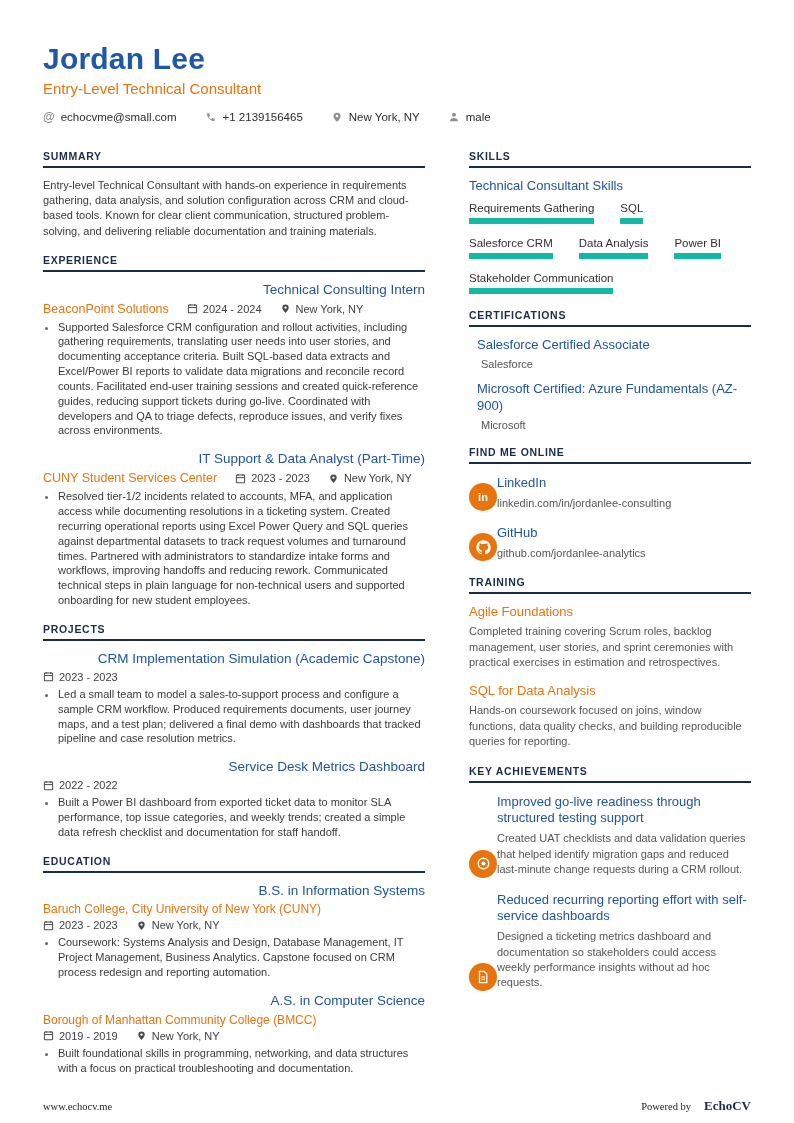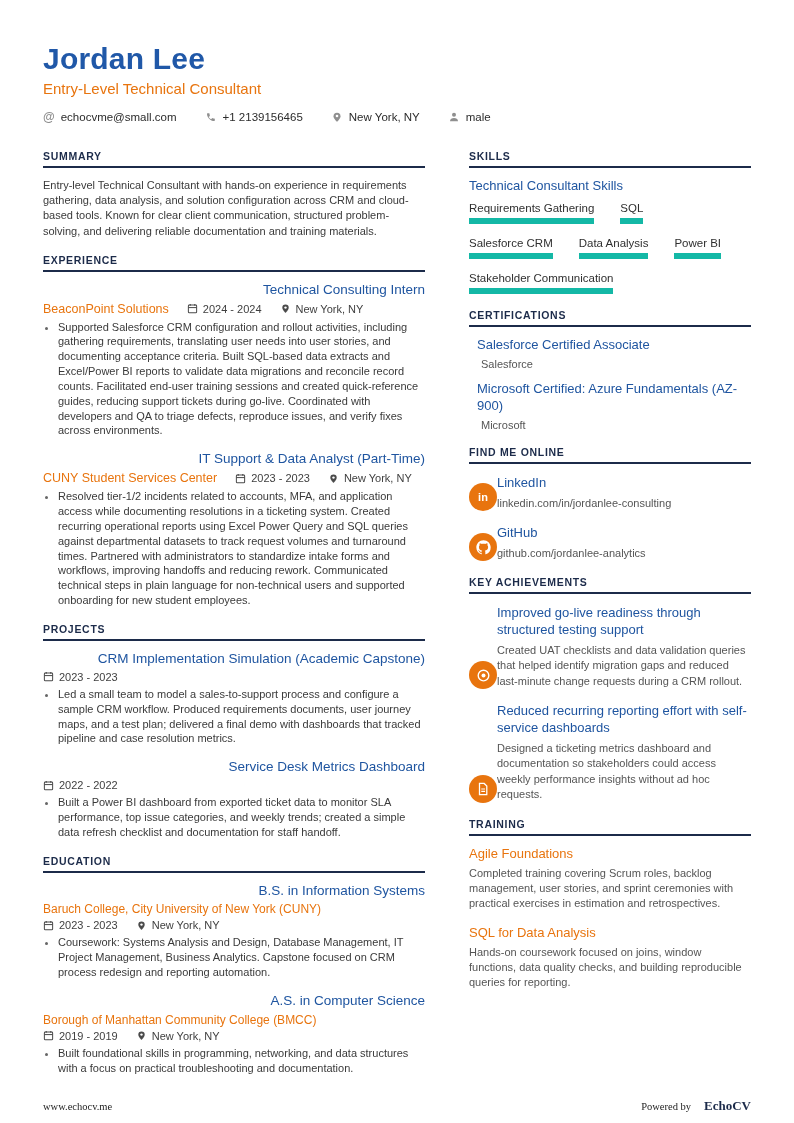--- a/index.html
+++ b/index.html
@@ -337,20 +337,32 @@
               </svg>
           </span>
           <span class="row-body">
             <div class="row-title">GitHub</div>
             <div class="row-sub">github.com/jordanlee-analytics</div>
           </span>
         </div>
       </section>
 
       <section>
+        <h2 class="sec-h">TRAINING</h2>
+        <div class="training-item">
+          <div class="training-title">Agile Foundations</div>
+          <div class="row-sub">Completed training covering Scrum roles, backlog management, user stories, and sprint ceremonies with practical exercises in estimation and retrospectives.</div>
+        </div>
+        <div class="training-item">
+          <div class="training-title">SQL for Data Analysis</div>
+          <div class="row-sub">Hands-on coursework focused on joins, window functions, data quality checks, and building reproducible queries for reporting.</div>
+        </div>
+      </section>
+
+      <section>
         <h2 class="sec-h">KEY ACHIEVEMENTS</h2>
 
         <div class="icon-row">
           <span class="circle-icon">
             <svg viewBox="0 0 24 24" width="15" height="15">
                 <circle cx="12" cy="12" r="8.5" fill="none" stroke="#fff" stroke-width="2.2"></circle>
                 <circle cx="12" cy="12" r="3.2" fill="#fff"></circle>
               </svg>
           </span>
           <span class="row-body">
@@ -363,32 +375,20 @@
           <span class="circle-icon">
             <svg viewBox="0 0 24 24" width="14" height="14">
                 <path d="M6 2.5h8l4.5 4.5v14.5H6z" fill="none" stroke="#fff" stroke-width="2.2"></path>
                 <path d="M9 12h6.5M9 16h6.5" stroke="#fff" stroke-width="2"></path>
               </svg>
           </span>
           <span class="row-body">
             <div class="row-title">Reduced recurring reporting effort with self-service dashboards</div>
             <div class="row-sub">Designed a ticketing metrics dashboard and documentation so stakeholders could access weekly performance insights without ad hoc requests.</div>
           </span>
-        </div>
-      </section>
-
-      <section>
-        <h2 class="sec-h">TRAINING</h2>
-        <div class="training-item">
-          <div class="training-title">Agile Foundations</div>
-          <div class="row-sub">Completed training covering Scrum roles, backlog management, user stories, and sprint ceremonies with practical exercises in estimation and retrospectives.</div>
-        </div>
-        <div class="training-item">
-          <div class="training-title">SQL for Data Analysis</div>
-          <div class="row-sub">Hands-on coursework focused on joins, window functions, data quality checks, and building reproducible queries for reporting.</div>
         </div>
       </section>
 
     </div>
   </div>
 
   <div class="footer">
     <span class="footer-site">www.echocv.me</span>
     <span class="powered">
       <span>Powered by</span>

